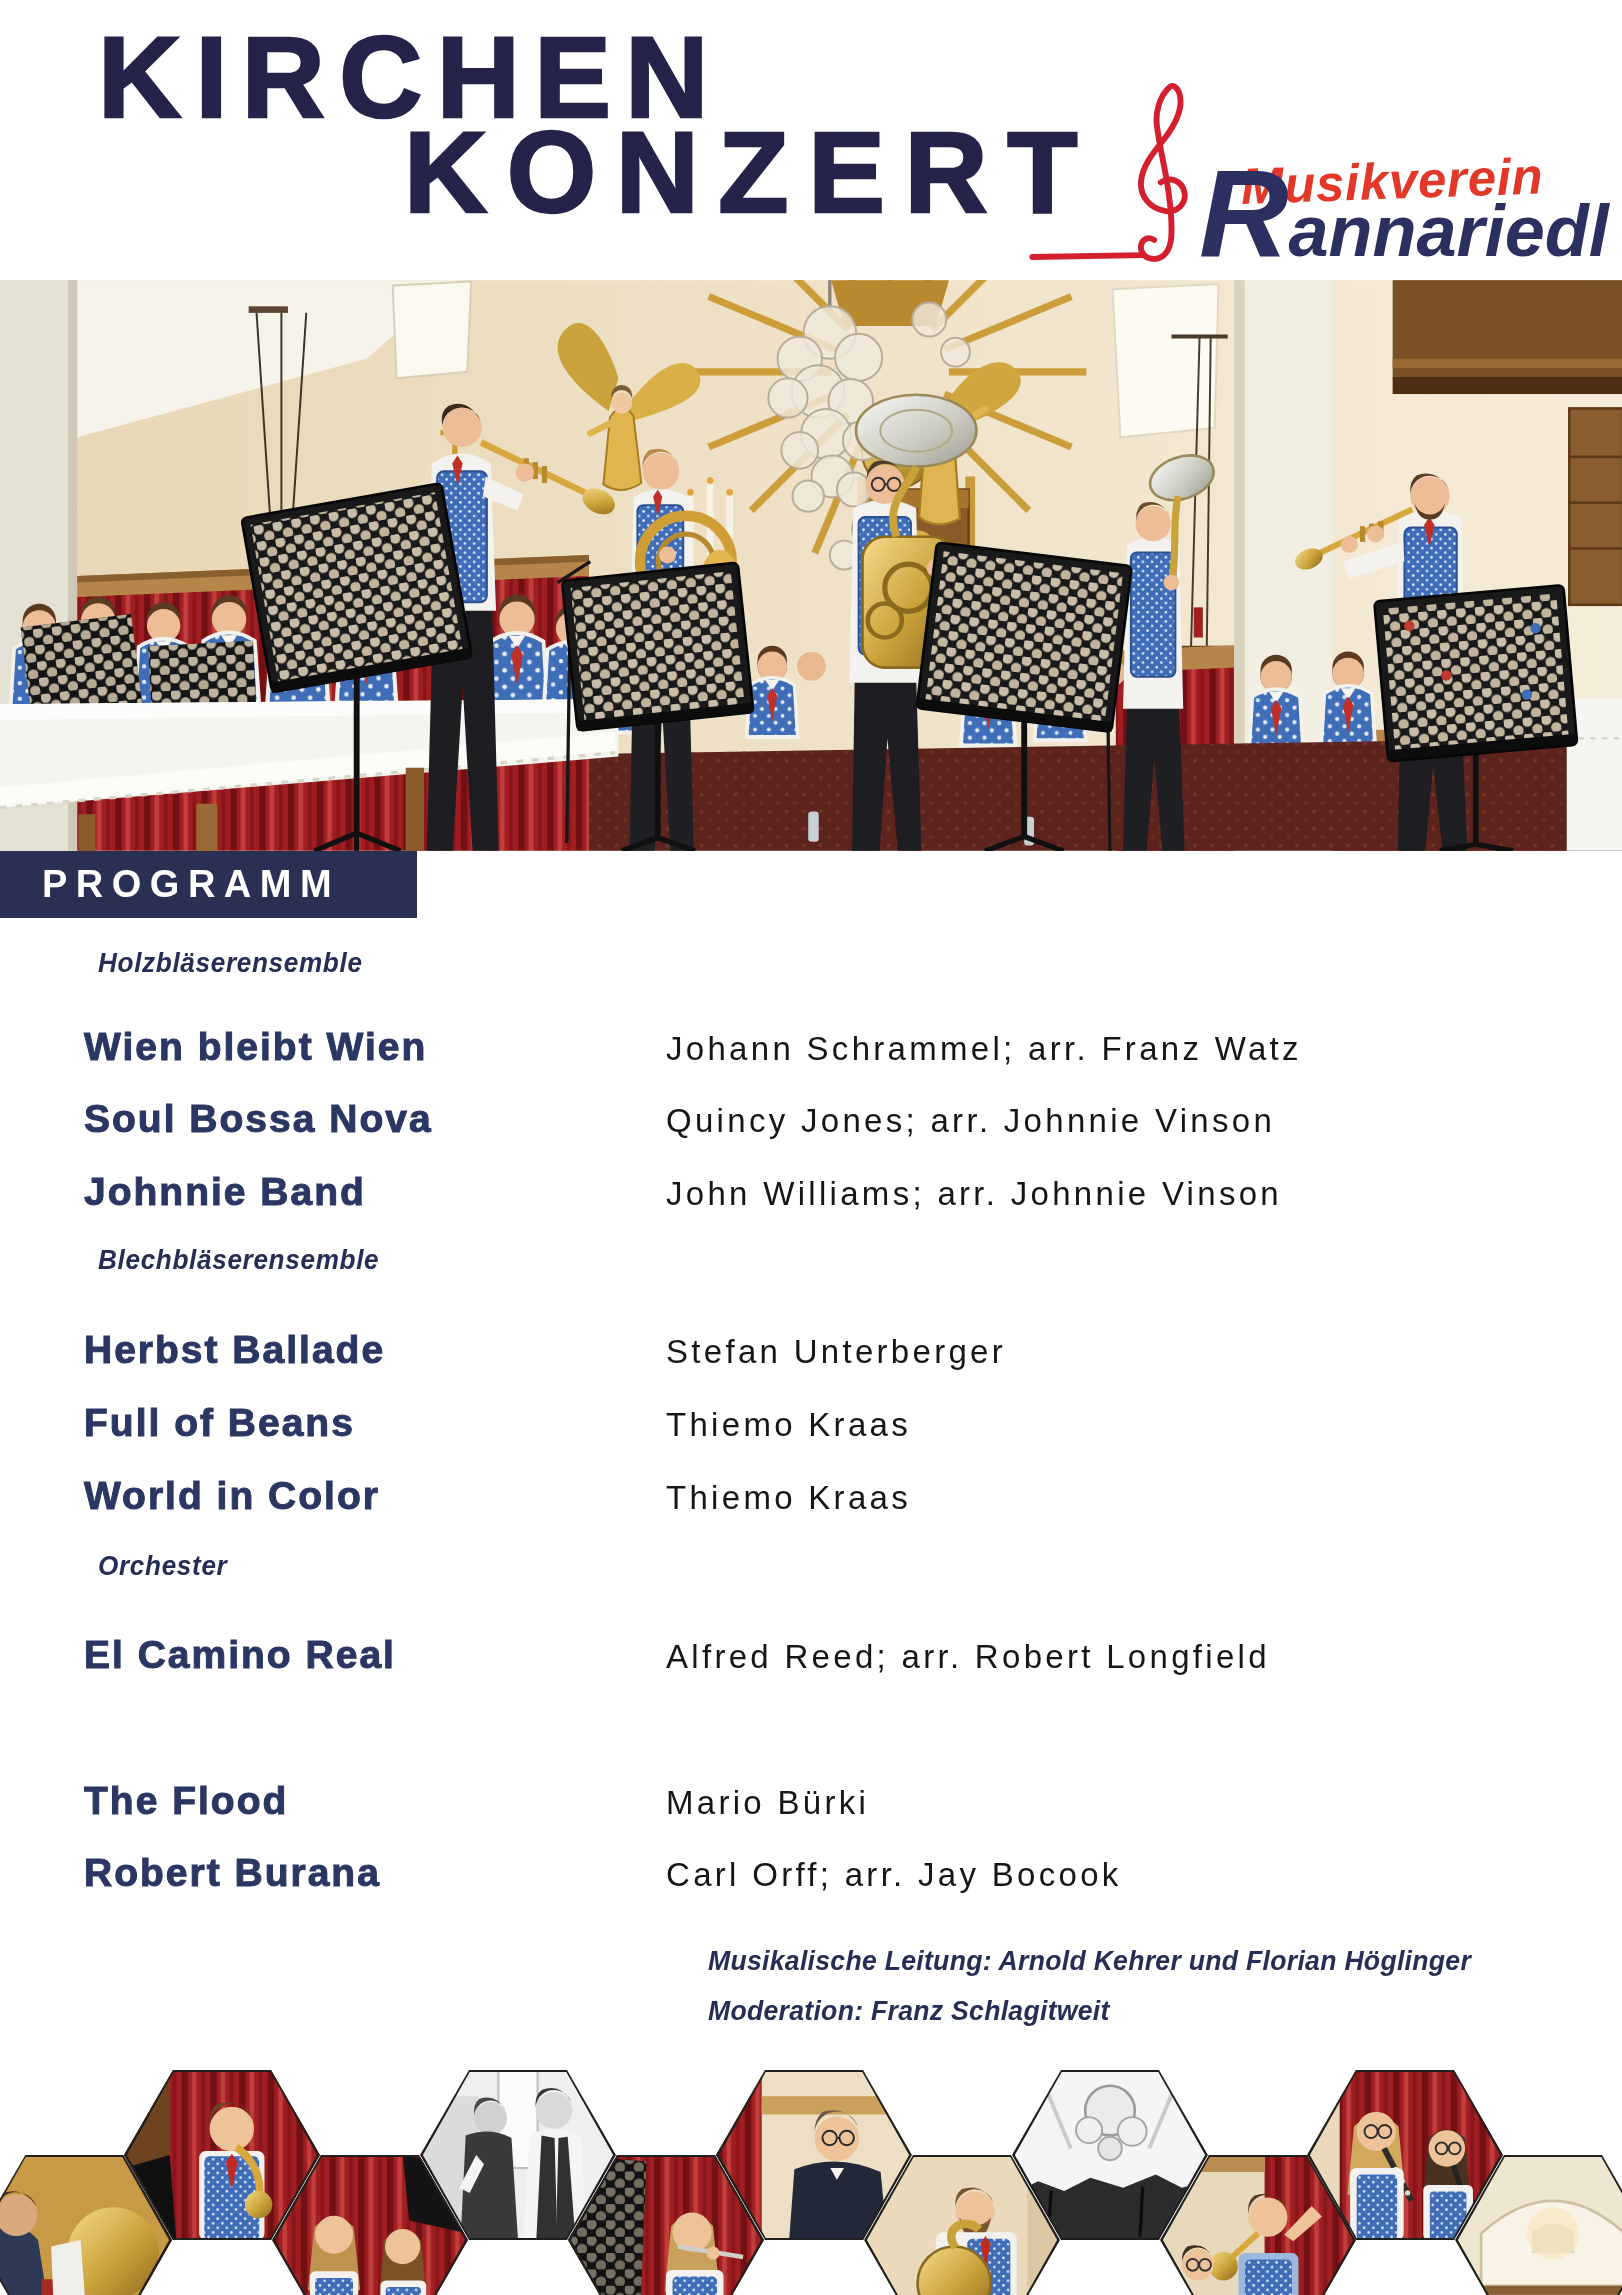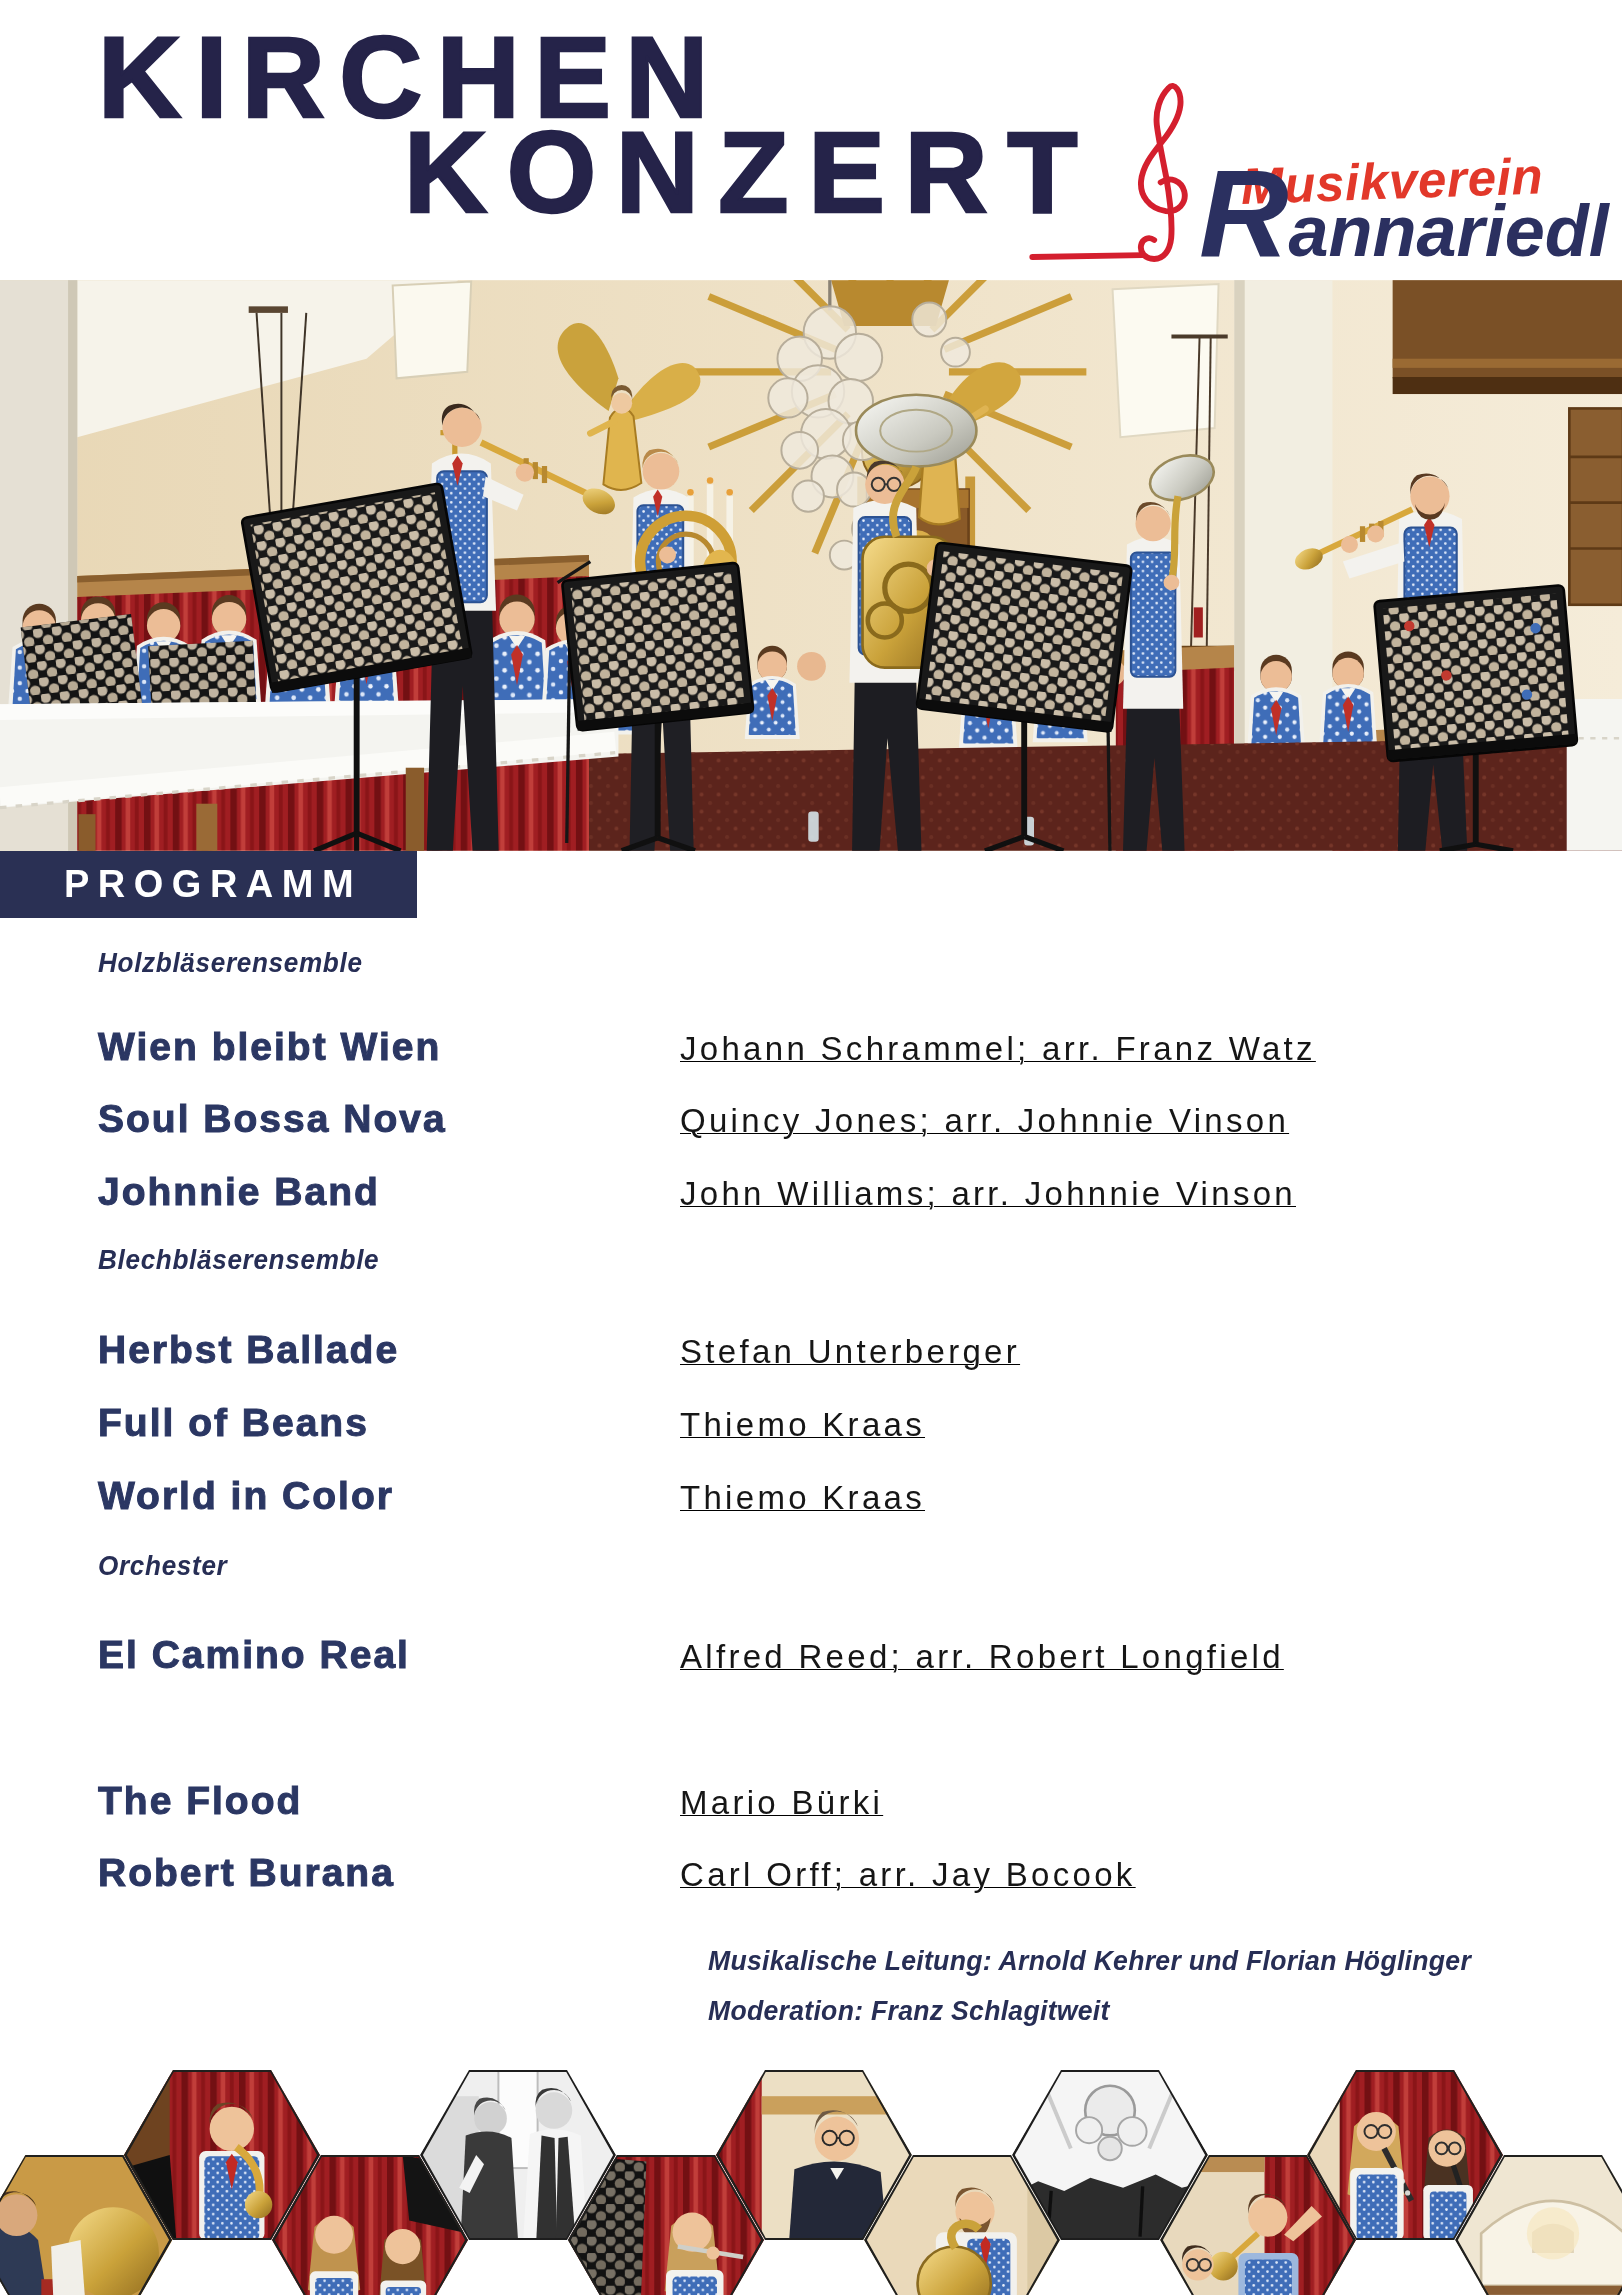--- a/index.html
+++ b/index.html
@@ -15,24 +15,24 @@
   .title-line{font-weight:700;color:var(--navy-title);-webkit-text-stroke:2.6px var(--navy-title);
     line-height:1;letter-spacing:14.4px;font-size:115px;}
   .title-line.l2{letter-spacing:19.6px;}
   .logo-musik{font-style:italic;font-weight:700;font-size:51px;color:var(--red2);
     transform:rotate(-2deg);transform-origin:left bottom;letter-spacing:0.7px;}
   .logo-rann{color:var(--rann);font-style:italic;font-weight:700;font-size:72px;line-height:1;}
   .logo-rann .bigR{font-size:124px;}
   
   .prog-bar{left:0;top:851px;width:417px;height:67px;background:var(--navy-bar);}
   .prog-bar span{display:block;color:#ffffff;font-weight:700;font-size:38px;
-    letter-spacing:8.5px;line-height:67px;padding-left:64px;}
+    letter-spacing:8.5px;line-height:67px;padding-left:42px;}
   .sec-label{left:98px;color:var(--navy-label);font-weight:700;font-style:italic;
     font-size:27.5px;line-height:1.1;transform:scaleX(.95);transform-origin:left top;letter-spacing:0.7px;}
-  .piece-row{left:98px;height:48px;text-decoration:underline;}
+  .piece-row{left:84px;height:48px;}
   .piece-title{display:inline-block;width:582px;font-weight:700;font-size:39px;
     color:var(--navy-piece);letter-spacing:2px;-webkit-text-stroke:1px var(--navy-piece);}
   .piece-composer{font-size:33px;color:var(--ink);letter-spacing:3.3px;}
   .credit{left:708px;color:var(--navy-label);font-weight:700;font-style:italic;
     font-size:28px;transform:scaleX(.95);transform-origin:left top;letter-spacing:0.3px;}
   
   .hex{position:absolute;width:196px;height:170px;
     clip-path:polygon(25% 0,75% 0,100% 50%,75% 100%,25% 100%,0 50%);}
   .hex svg{display:block;width:196px;height:170px;}
   .bw{filter:grayscale(1) contrast(1.03);}

